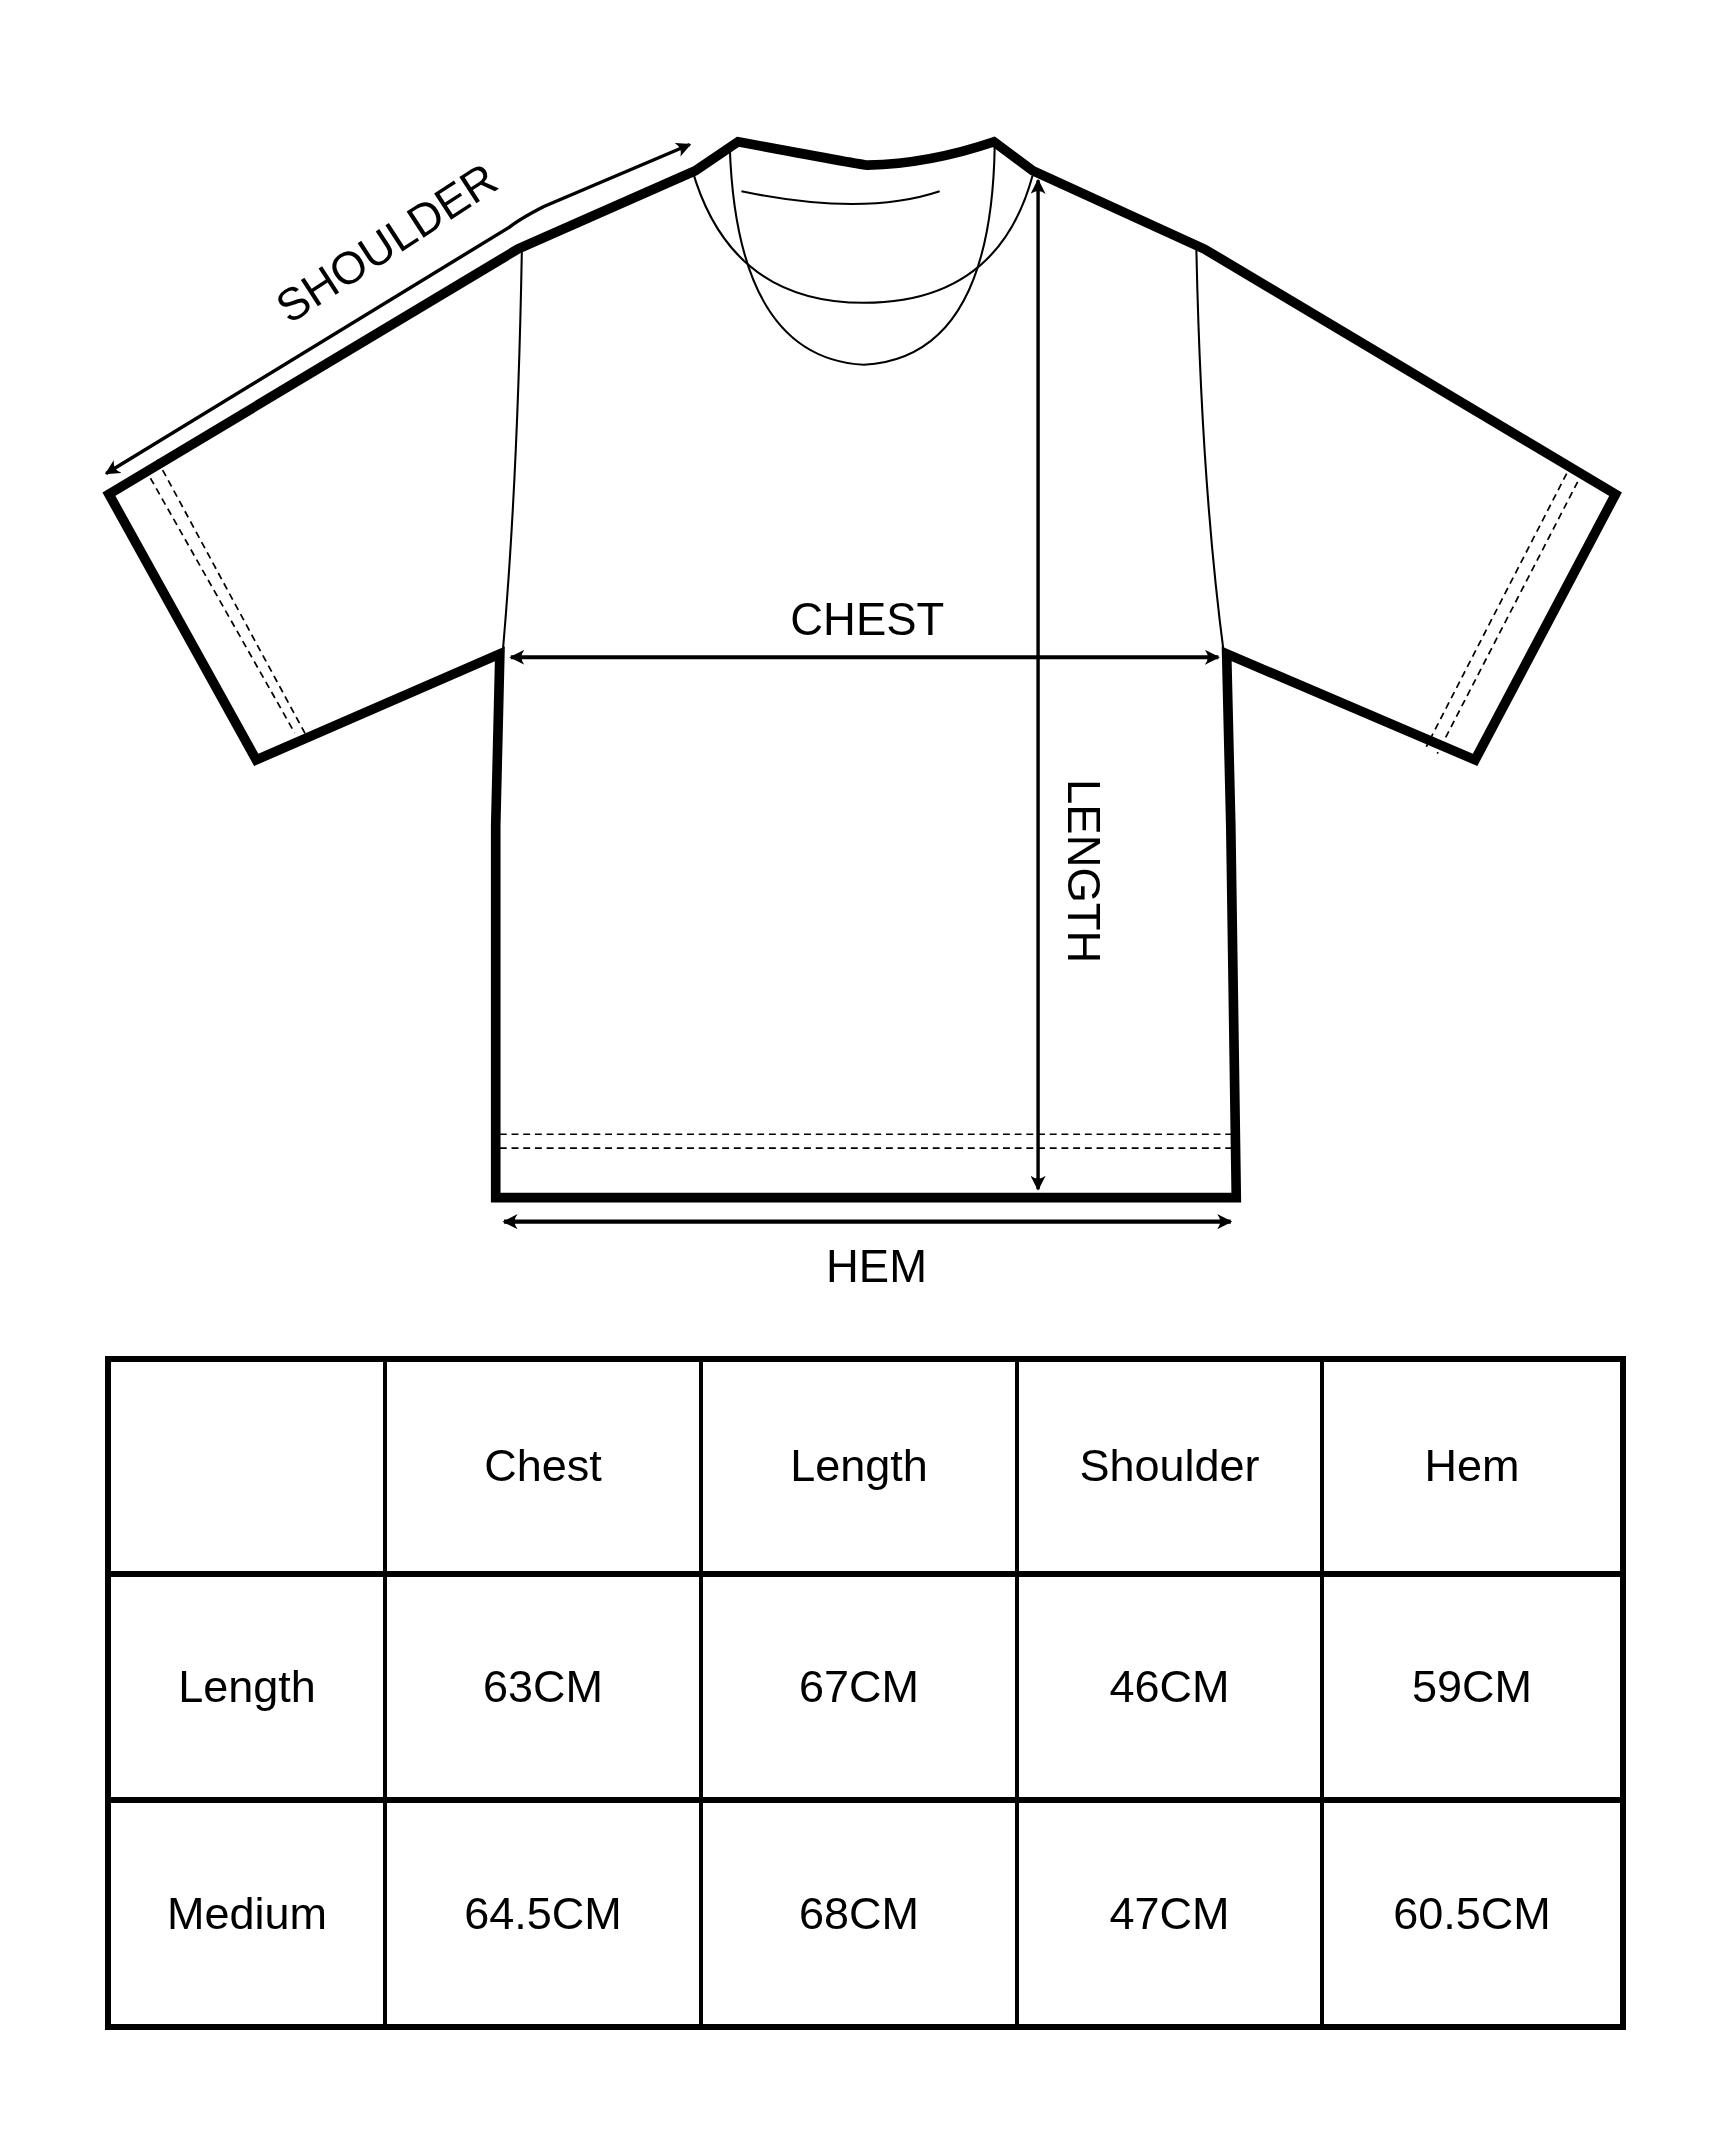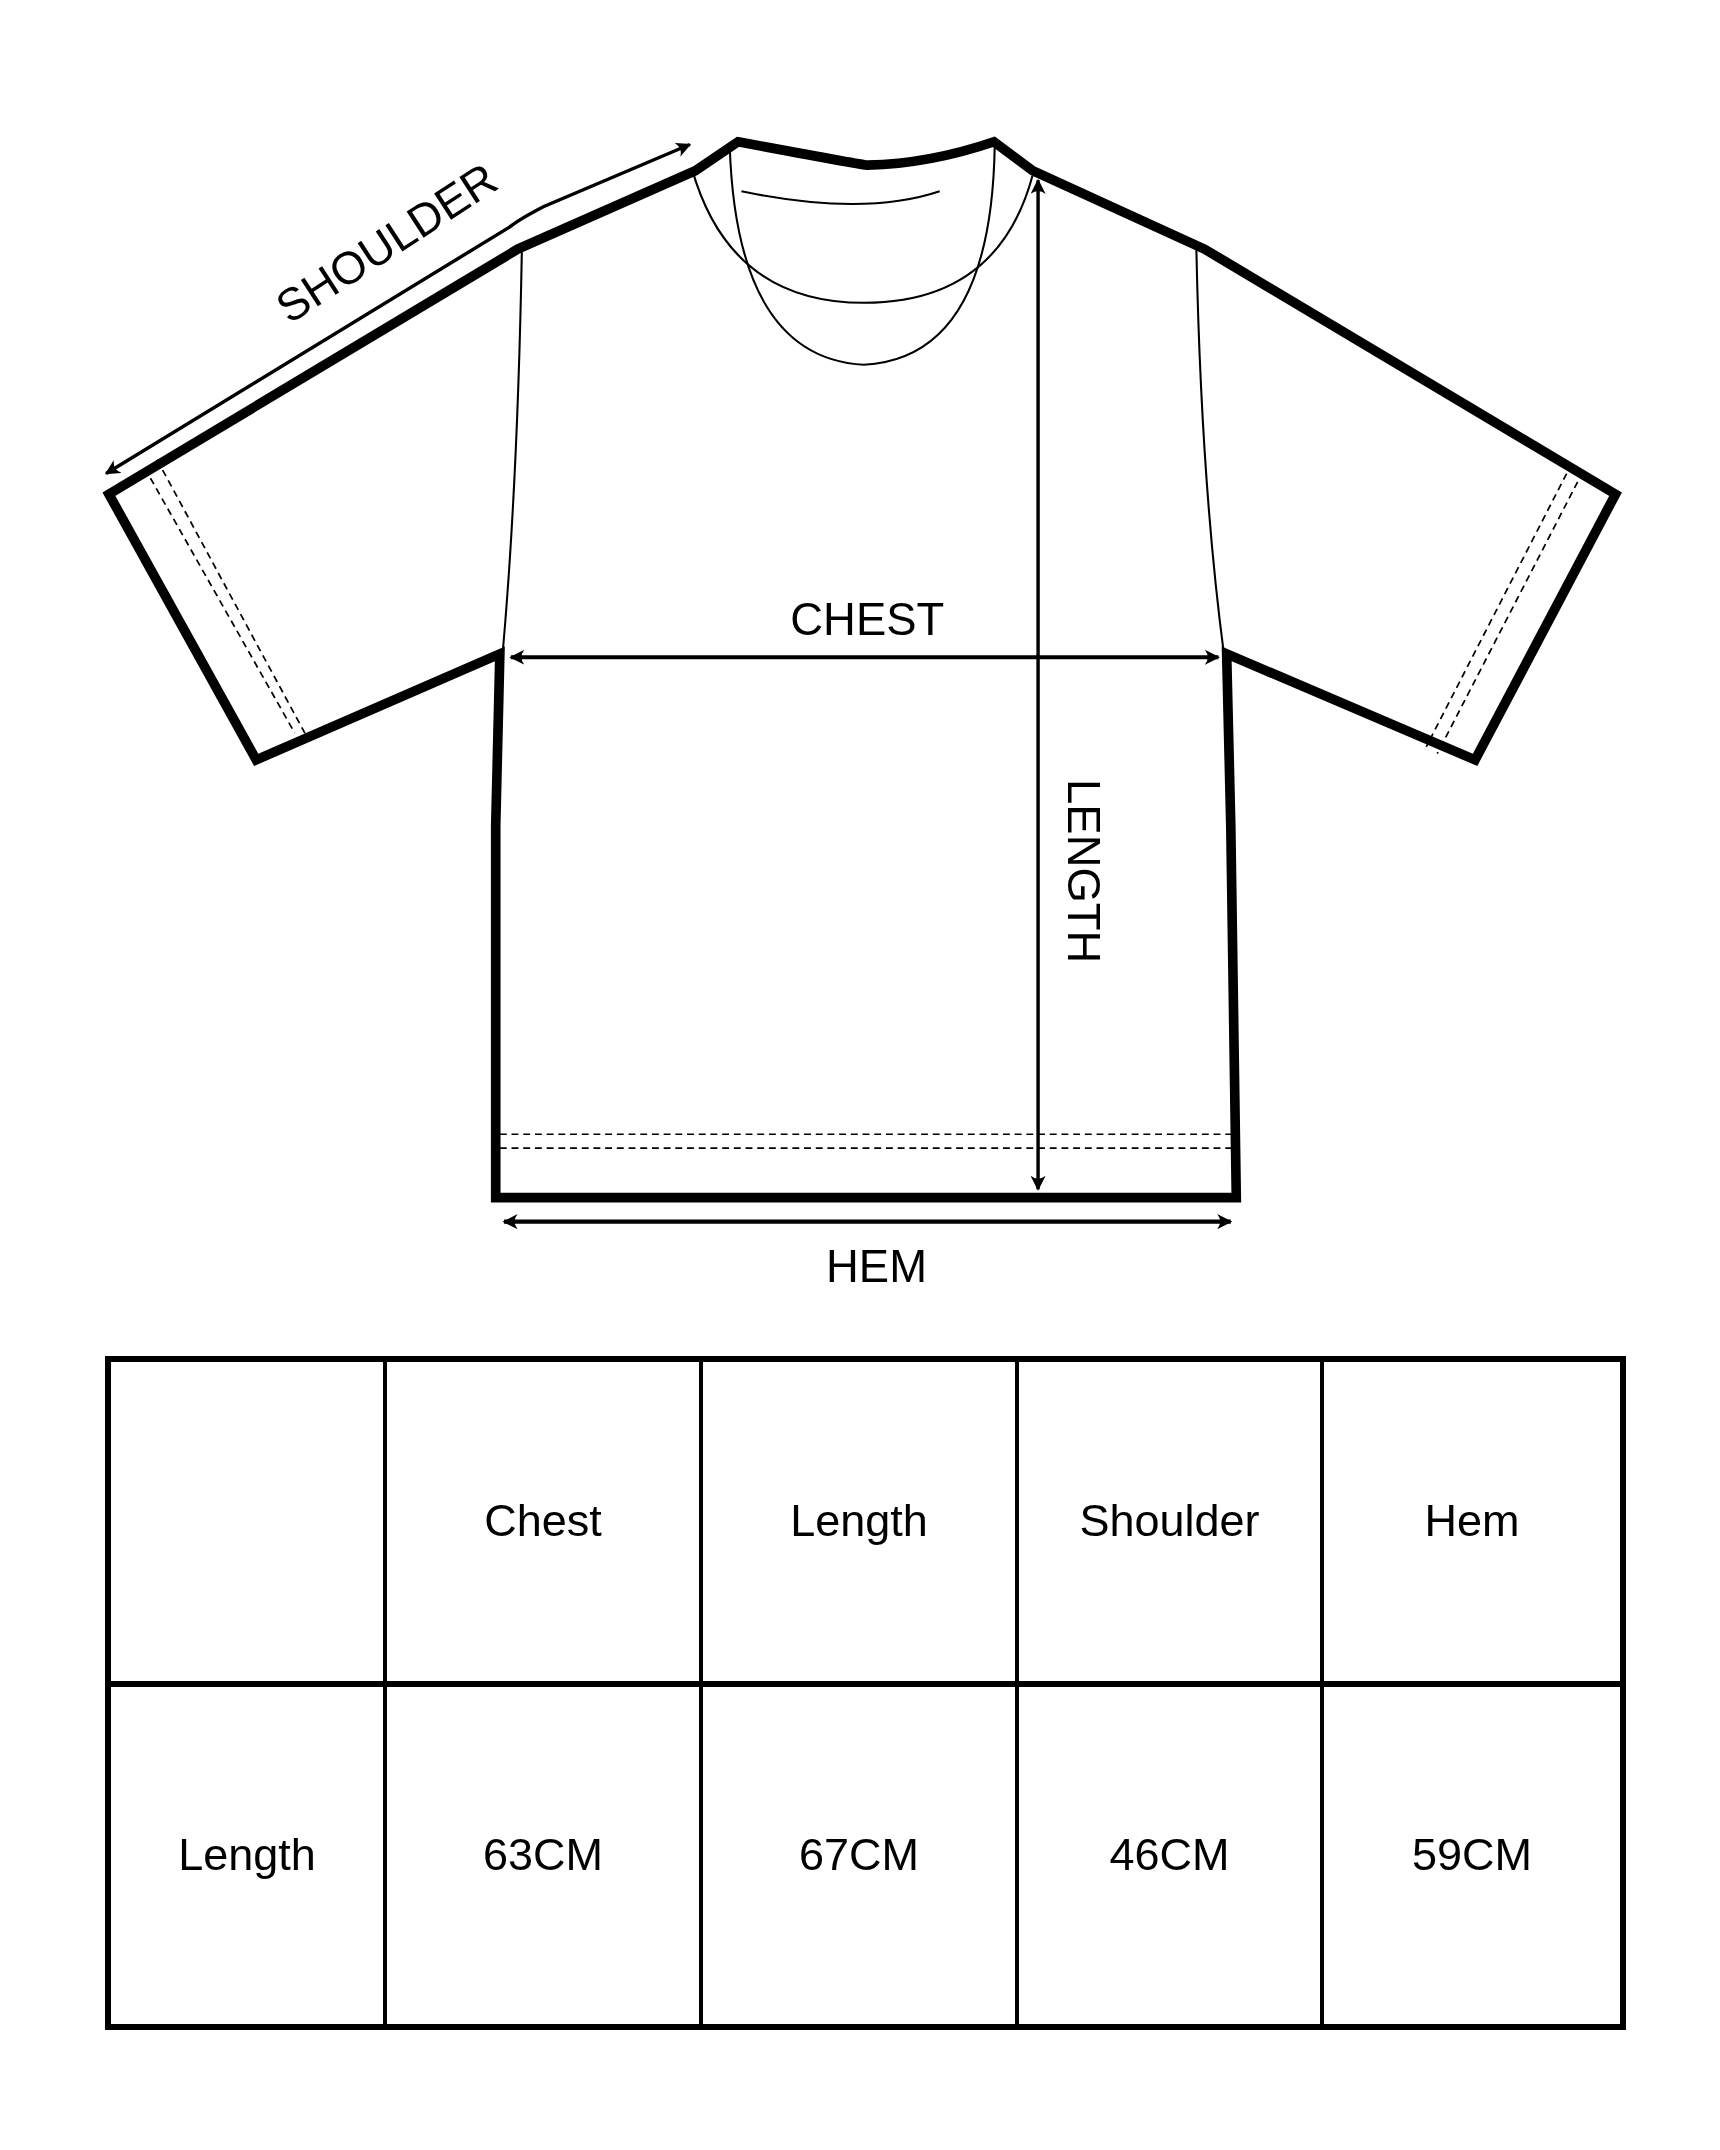--- a/index.html
+++ b/index.html
@@ -132,15 +132,22 @@
     <th style="width:301px">Shoulder</th>
     <th style="width:296px">Hem</th>
   </tr>
   <tr class="data-row">
     <td>Length</td>
     <td>63CM</td>
     <td>67CM</td>
     <td>46CM</td>
     <td>59CM</td>
   </tr>
+  <tr class="data-row">
+    <td>Medium</td>
+    <td>64.5CM</td>
+    <td>68CM</td>
+    <td>47CM</td>
+    <td>60.5CM</td>
+  </tr>
 </tbody>
   </table>
 
 
 </body></html>

